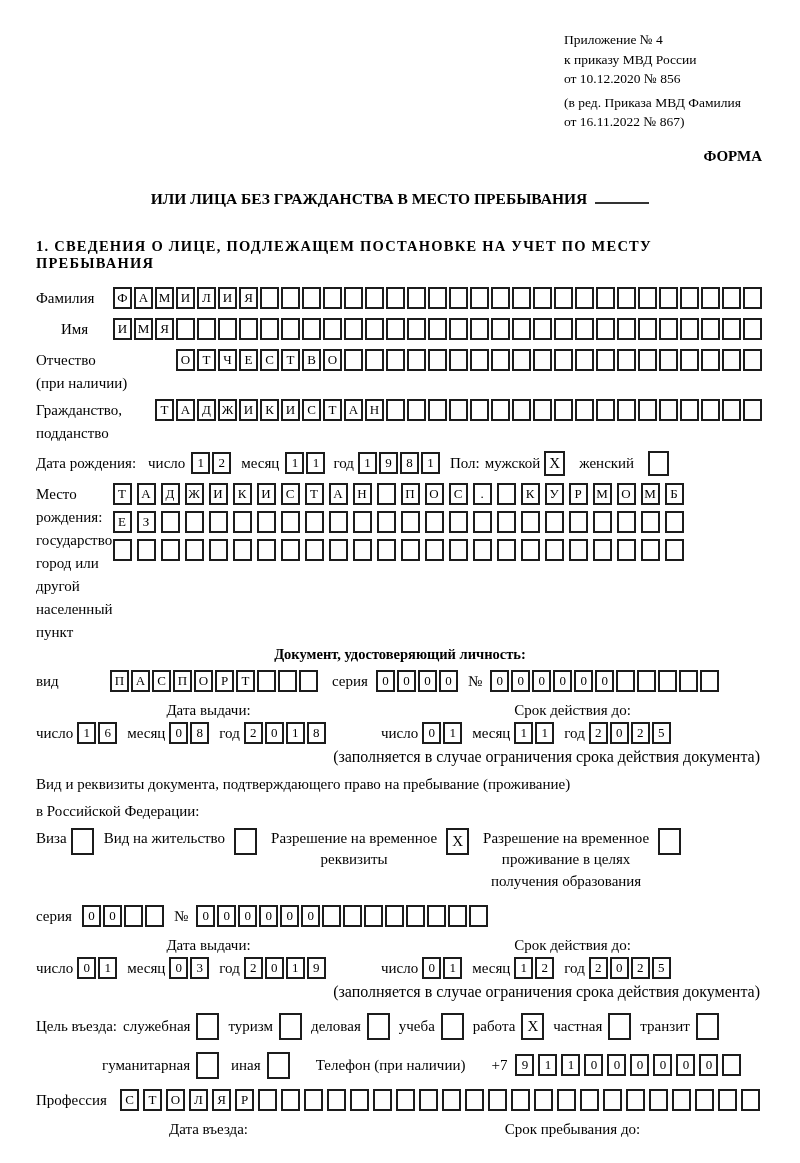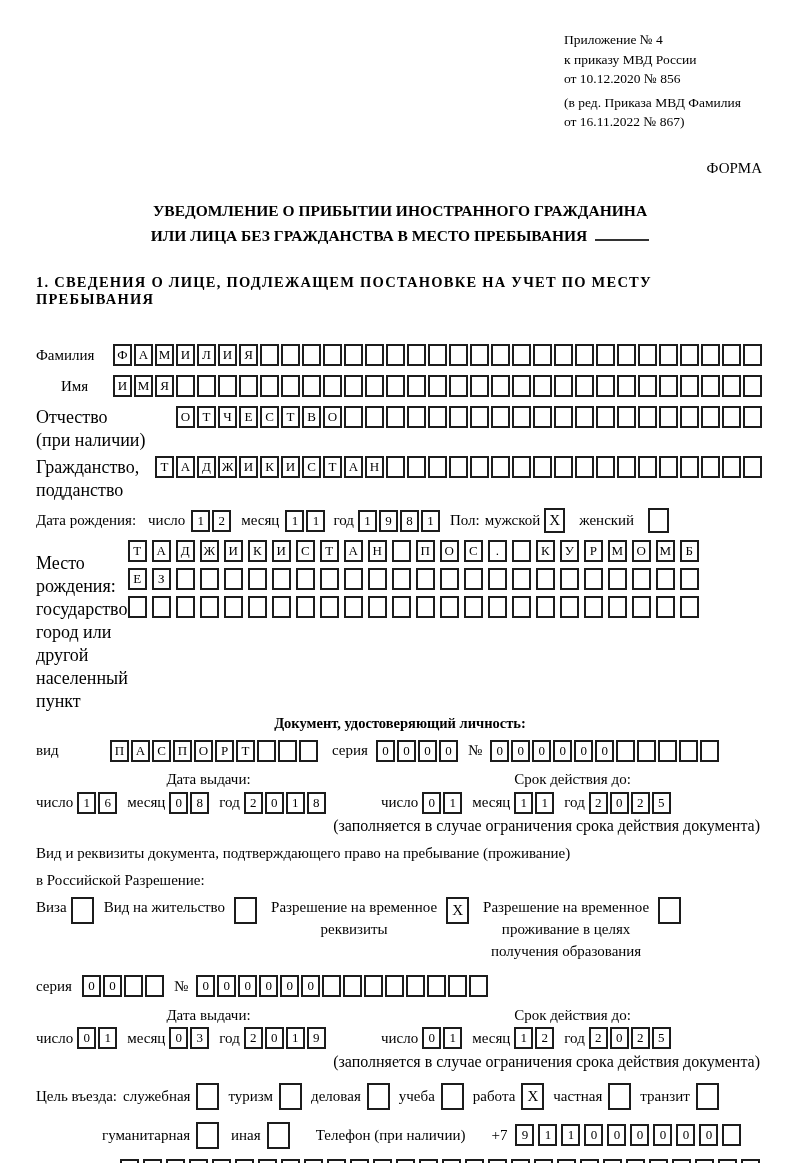--- a/index.html
+++ b/index.html
@@ -7,29 +7,29 @@
   body {
     width:800px; height:1163px; overflow:hidden;
     font-family:"Liberation Serif","DejaVu Serif",serif;
     color:#000; position:relative;
   }
   .page { padding:30px 36px 0 36px; }
 
   
   .annex { margin-left:528px; font-size:13.5px; line-height:1.45; }
   .annex .gap { margin-top:4px; }
-  .forma { text-align:right; font-weight:normal; font-size:15px; margin-top:28px; padding-right:2px; }
+  .forma { text-align:right; font-weight:bold; font-size:15px; margin-top:16px; padding-right:2px; }
   .title { text-align:center; font-weight:bold; font-size:15.5px; line-height:1.6; margin-top:22px; }
   .blank-line { display:inline-block; width:54px; border-bottom:2px solid #333; margin-left:8px; vertical-align:baseline; }
   .section1 { font-weight:bold; font-size:14.5px; margin-top:26px; letter-spacing:0.085em; }
 
   
   .row { display:flex; align-items:flex-start; margin-top:8px; }
   .lbl { font-size:15px; line-height:23px; white-space:nowrap; }
-  .lblblock { font-size:18px; line-height:23px; }
+  .lblblock { font-size:15px; line-height:23px; }
   .boxes { display:inline-flex; flex-wrap:nowrap; }
   .boxes .cell {
     display:inline-block; width:19px; height:22px; margin-right:2px;
     border:2px solid #1c1c1c; text-align:center;
     font-size:13px; line-height:18px; font-family:"Liberation Serif",serif;
     flex:0 0 auto;
   }
   .boxes.wide .cell { margin-right:5px; }
   .boxes.mid .cell { margin-right:4px; }
   .stack .boxes { margin-bottom:6px; }
@@ -75,27 +75,26 @@
     <div>Приложение № 4</div>
     <div>к приказу МВД России</div>
     <div>от 10.12.2020 № 856</div>
     <div class="gap">(в ред. Приказа МВД Фамилия</div>
     <div>от 16.11.2022 № 867)</div>
   </div>
 
   <div class="forma">ФОРМА</div>
 
   <div class="title">
-    <div>УВЕДОМЛЕНИЕ О ПРИБЫТИИ ИНОСТРАННОГО ГРАЖДАНИНА</div>
     <div><span>ИЛИ ЛИЦА БЕЗ ГРАЖДАНСТВА В МЕСТО ПРЕБЫВАНИЯ</span><span class="blank-line"></span></div>
   </div>
 
   <div class="section1">1. СВЕДЕНИЯ О ЛИЦЕ, ПОДЛЕЖАЩЕМ ПОСТАНОВКЕ НА УЧЕТ ПО МЕСТУ ПРЕБЫВАНИЯ</div>
 
-  <div class="row" style="margin-top:36px;justify-content:space-between;">
+  <div class="row" style="margin-top:15px;justify-content:space-between;">
     <span class="lbl" style="width:94px;">Фамилия</span>
     <span class="boxes">
         <span class="cell">Ф</span>
         <span class="cell">А</span>
         <span class="cell">М</span>
         <span class="cell">И</span>
         <span class="cell">Л</span>
         <span class="cell">И</span>
         <span class="cell">Я</span>
         <span class="cell"></span>
@@ -257,21 +256,21 @@
         <span class="cell">1</span>
       </span>
     <span class="lbl" style="margin-left:8px;">Пол:</span>
     <span class="lbl" style="margin-left:5px; margin-right:4px;">мужской</span>
     <span class="cbox small">X</span>
     <span class="lbl" style="margin-left:14px; margin-right:14px;text-align:center;">женский</span>
     <span class="cbox small"></span>
   </div>
 
   <div class="row" style="margin-top:7px;">
-    <span class="lblblock" style="width:164px;margin-top:12px;">
+    <span class="lblblock" style="width:164px;">
       <div>Место рождения:</div>
       <div>государство</div>
       <div>город или другой</div>
       <div>населенный пункт</div>
     </span>
     <span class="stack">
       <div class="boxes wide">
           <span class="cell">Т</span>
           <span class="cell">А</span>
           <span class="cell">Д</span>
@@ -431,21 +430,21 @@
           <span class="cell">2</span>
           <span class="cell">0</span>
           <span class="cell">2</span>
           <span class="cell">5</span>
         </span>
     </span>
   </div>
   <div class="footnote">(заполняется в случае ограничения срока действия документа)</div>
 
   <div class="intro">Вид и реквизиты документа, подтверждающего право на пребывание (проживание)</div>
-  <div class="intro">в Российской Разрешение:</div>
+  <div class="intro">в Российской Федерации:</div>
 
   <div class="permits">
     <span class="opt">
       <span class="caption">Виза</span>
       <span class="cbox" style="margin-left:4px; margin-right:10px;"></span>
     </span>
     <span class="opt">
       <span class="caption">Вид на жительство</span>
       <span class="cbox"></span>
     </span>

